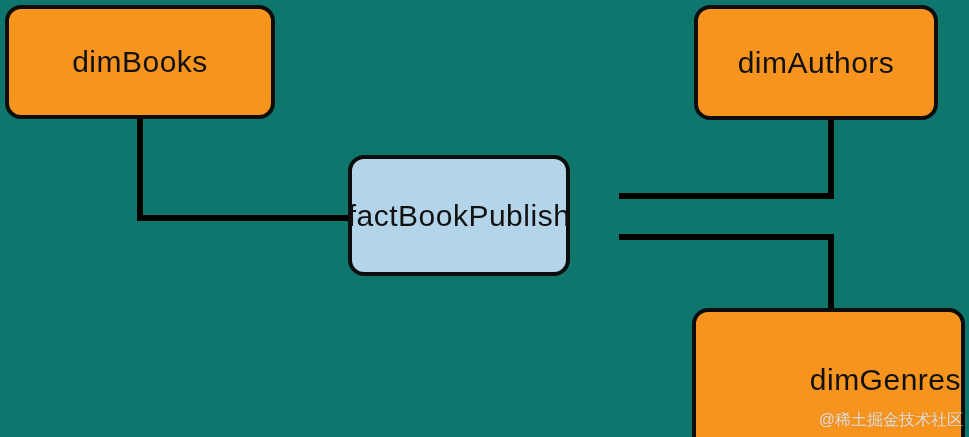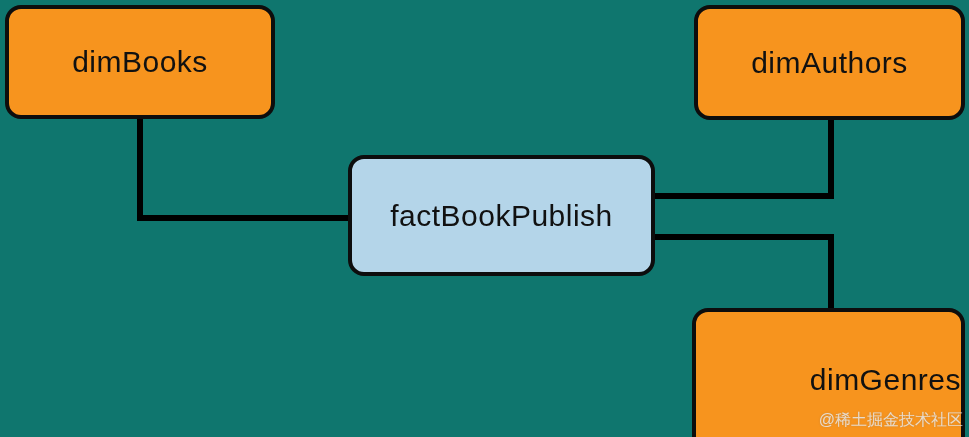--- a/index.html
+++ b/index.html
@@ -24,22 +24,22 @@
     align-items: center;
     justify-content: center;
     font-size: 30px;
     color: #111111;
     letter-spacing: 0.5px;
   }
   .node.dimension { background: #F7941E; }
   .node.fact      { background: #B4D5E9; }
 
   #node-dimbooks        { left: 5px;   top: 5px;   width: 270px; height: 114px; }
-  #node-dimauthors      { left: 694px; top: 5px;   width: 271px; height: 115px; }
-  #node-factbookpublish { left: 348px; top: 155px; width: 307px; height: 121px; }
+  #node-dimauthors      { left: 694px; top: 5px;   width: 244px; height: 115px; }
+  #node-factbookpublish { left: 348px; top: 155px; width: 222px; height: 121px; }
   #node-dimgenres       { left: 692px; top: 308px; width: 273px; height: 144px; justify-content: flex-end; }
 
   .edge {
     position: absolute;
     background: #000000;
   }
   
   #edge-books-v { left: 137px; top: 117px; width: 6px;   height: 104px; }
   #edge-books-h { left: 137px; top: 215px; width: 213px; height: 6px; }
   

